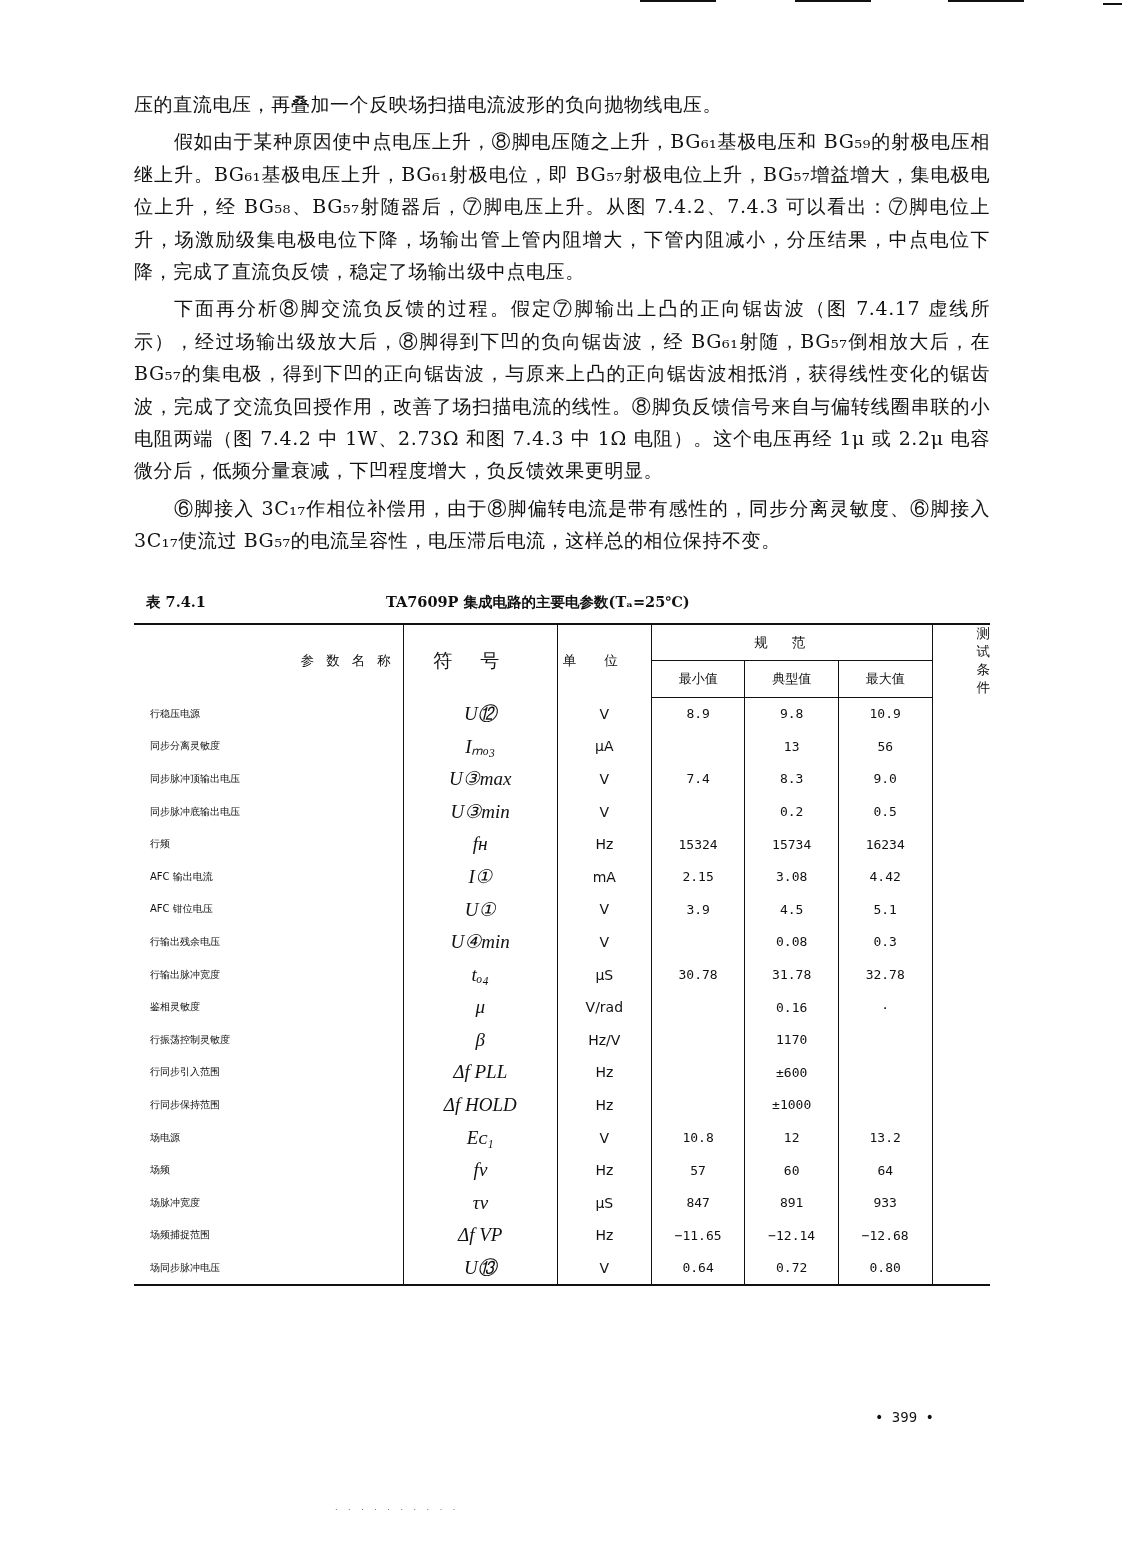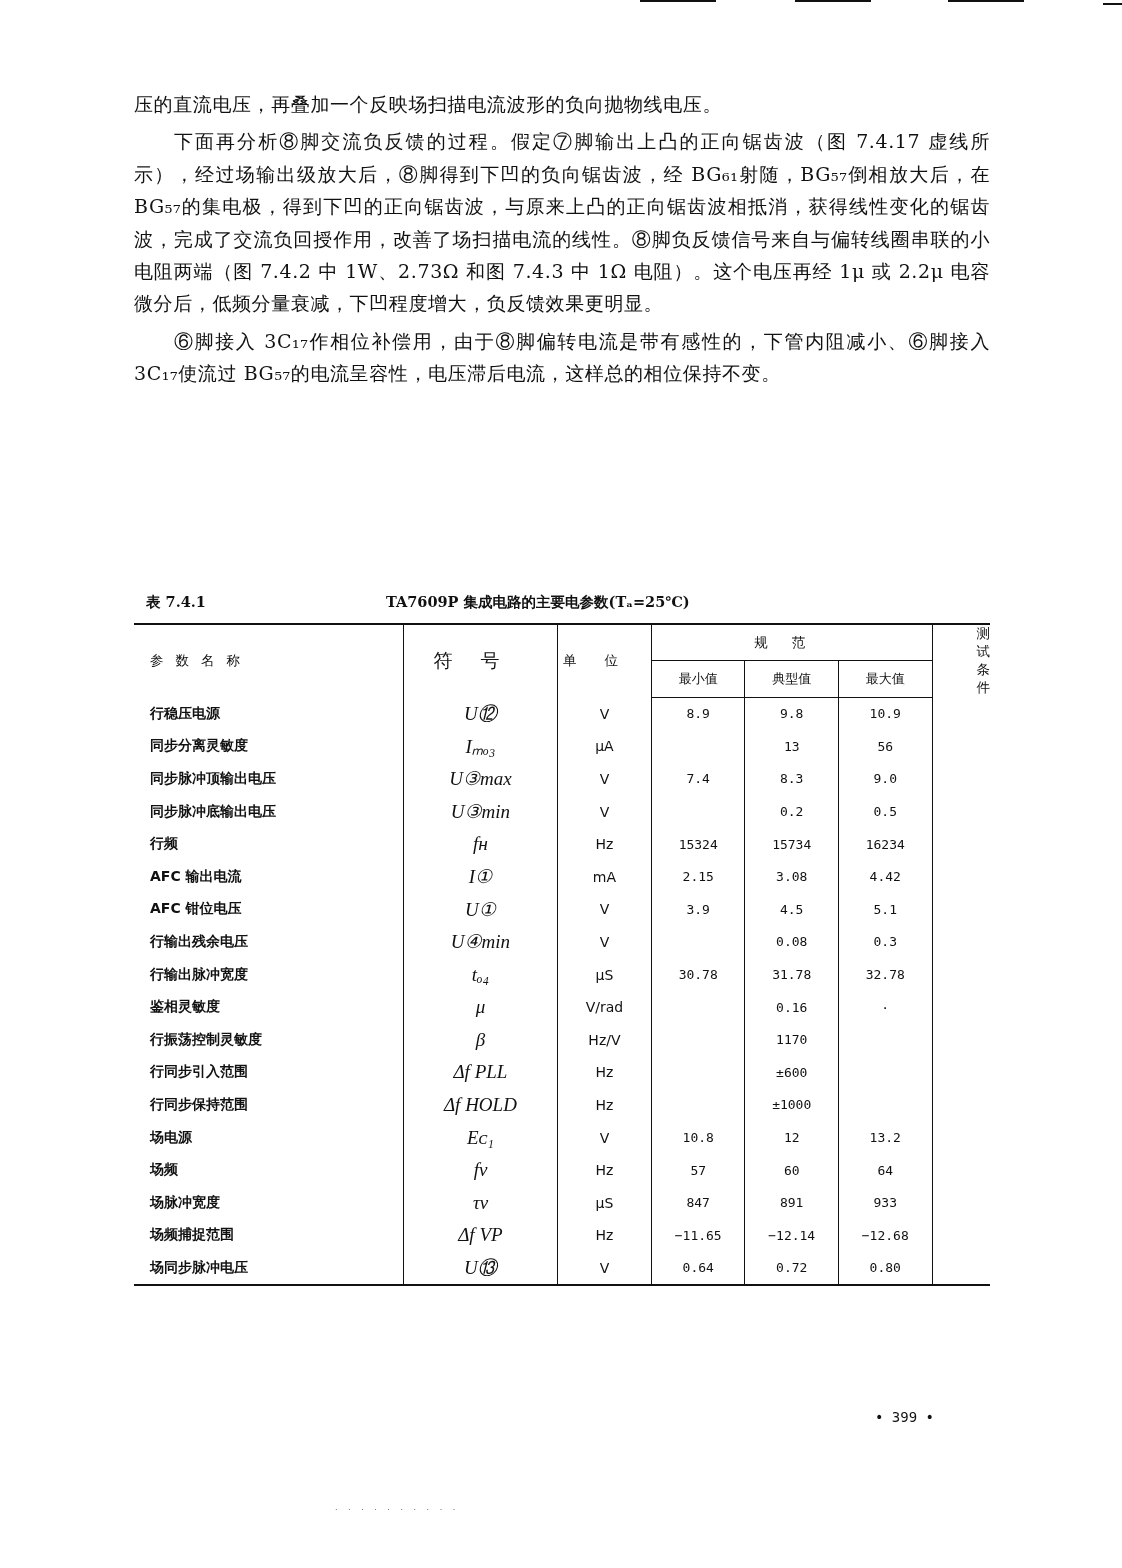--- a/index.html
+++ b/index.html
@@ -23,47 +23,48 @@
   table.params {
     position: absolute; left: 134px; top: 623px; width: 856px;
     border-collapse: collapse; font-size: 14px;
     border-top: 2.5px solid #111; border-bottom: 2.5px solid #111;
     font-family: "DejaVu Sans", "Liberation Sans", sans-serif;
   }
   table.params th, table.params td { padding: 0; height: 32.6px; text-align: center; font-weight: normal; }
   table.params th { height: 30px; font-size: 13.5px; }
   table.params thead tr:last-child th { border-bottom: 1.5px solid #111; }
   table.params .c-name { width: 270px; text-align: left; padding-left: 16px; }
-  table.params th.c-name { text-align: left; letter-spacing: 12px; }
+  table.params th.c-name { text-align: right; letter-spacing: 12px; }
   table.params .c-sym { width: 160px; border-left: 1.5px solid #111; font-style: italic; font-family: "Liberation Serif", serif; font-size: 19px; }
   table.params th.c-sym { font-style: normal; letter-spacing: 28px; font-family: "DejaVu Sans", sans-serif; }
   table.params .c-unit { width: 97px; border-left: 1.5px solid #111; }
   table.params th.c-unit { letter-spacing: 28px; }
   table.params .c-min, table.params .c-typ, table.params .c-max { width: 96px; border-left: 1.5px solid #111; font-family: "DejaVu Sans Mono", monospace; font-size: 13px; }
   table.params th.c-min, table.params th.c-typ, table.params th.c-max { font-family: "DejaVu Sans", sans-serif; }
   table.params .c-cond { border-left: 1.5px solid #111; padding-left: 44px; }
   table.params th.c-spec { border-left: 1.5px solid #111; border-bottom: 1.2px solid #111; letter-spacing: 24px; }
-  table.params td.c-name { font-size: 14px; font-weight: bold; }
+  table.params td.c-name { font-size: 10px; }
   .page-num {
     position: absolute; left: 875px; top: 1409px; font-size: 14px; font-family: "DejaVu Sans Mono", monospace;
   }
   .noise { position: absolute; left: 335px; top: 1503px; font-size: 8px; letter-spacing: 4px; color: #333; }
 </style>
 </head>
 <body>
 
 <div class="scanline" style="left:640px;width:76px;"></div>
 <div class="scanline" style="left:795px;width:76px;"></div>
 <div class="scanline" style="left:948px;width:76px;"></div>
 <div class="scanline" style="left:1103px;width:19px;top:3px;"></div>
 
 <div class="text-block">
   <p>压的直流电压，再叠加一个反映场扫描电流波形的负向抛物线电压。</p>
+  <p class="indent gap">假如由于某种原因使中点电压上升，⑧脚电压随之上升，BG₆₁基极电压和 BG₅₉的射极电压相继上升。BG₆₁基极电压上升，BG₆₁射极电位，即 BG₅₇射极电位上升，BG₅₇增益增大，集电极电位上升，经 BG₅₈、BG₅₇射随器后，⑦脚电压上升。从图 7.4.2、7.4.3 可以看出：⑦脚电位上升，场激励级集电极电位下降，场输出管上管内阻增大，下管内阻减小，分压结果，中点电位下降，完成了直流负反馈，稳定了场输出级中点电压。</p>
   <p class="indent gap">下面再分析⑧脚交流负反馈的过程。假定⑦脚输出上凸的正向锯齿波（图 7.4.17 虚线所示），经过场输出级放大后，⑧脚得到下凹的负向锯齿波，经 BG₆₁射随，BG₅₇倒相放大后，在 BG₅₇的集电极，得到下凹的正向锯齿波，与原来上凸的正向锯齿波相抵消，获得线性变化的锯齿波，完成了交流负回授作用，改善了场扫描电流的线性。⑧脚负反馈信号来自与偏转线圈串联的小电阻两端（图 7.4.2 中 1W、2.73Ω 和图 7.4.3 中 1Ω 电阻）。这个电压再经 1μ 或 2.2μ 电容微分后，低频分量衰减，下凹程度增大，负反馈效果更明显。</p>
-  <p class="indent gap">⑥脚接入 3C₁₇作相位补偿用，由于⑧脚偏转电流是带有感性的，下管内阻减小、⑥脚接入 3C₁₇使流过 BG₅₇的电流呈容性，电压滞后电流，这样总的相位保持不变。</p>
+  <p class="indent gap">⑥脚接入 3C₁₇作相位补偿用，由于⑧脚偏转电流是带有感性的，同步分离灵敏度、⑥脚接入 3C₁₇使流过 BG₅₇的电流呈容性，电压滞后电流，这样总的相位保持不变。</p>
 </div>
 
 <div class="caption">
   <span class="num">表 7.4.1</span>
   <span class="ttl">TA7609P 集成电路的主要电参数(Tₐ=25℃)</span>
 </div>
 
 <table class="params">
   <thead>
     <tr>

